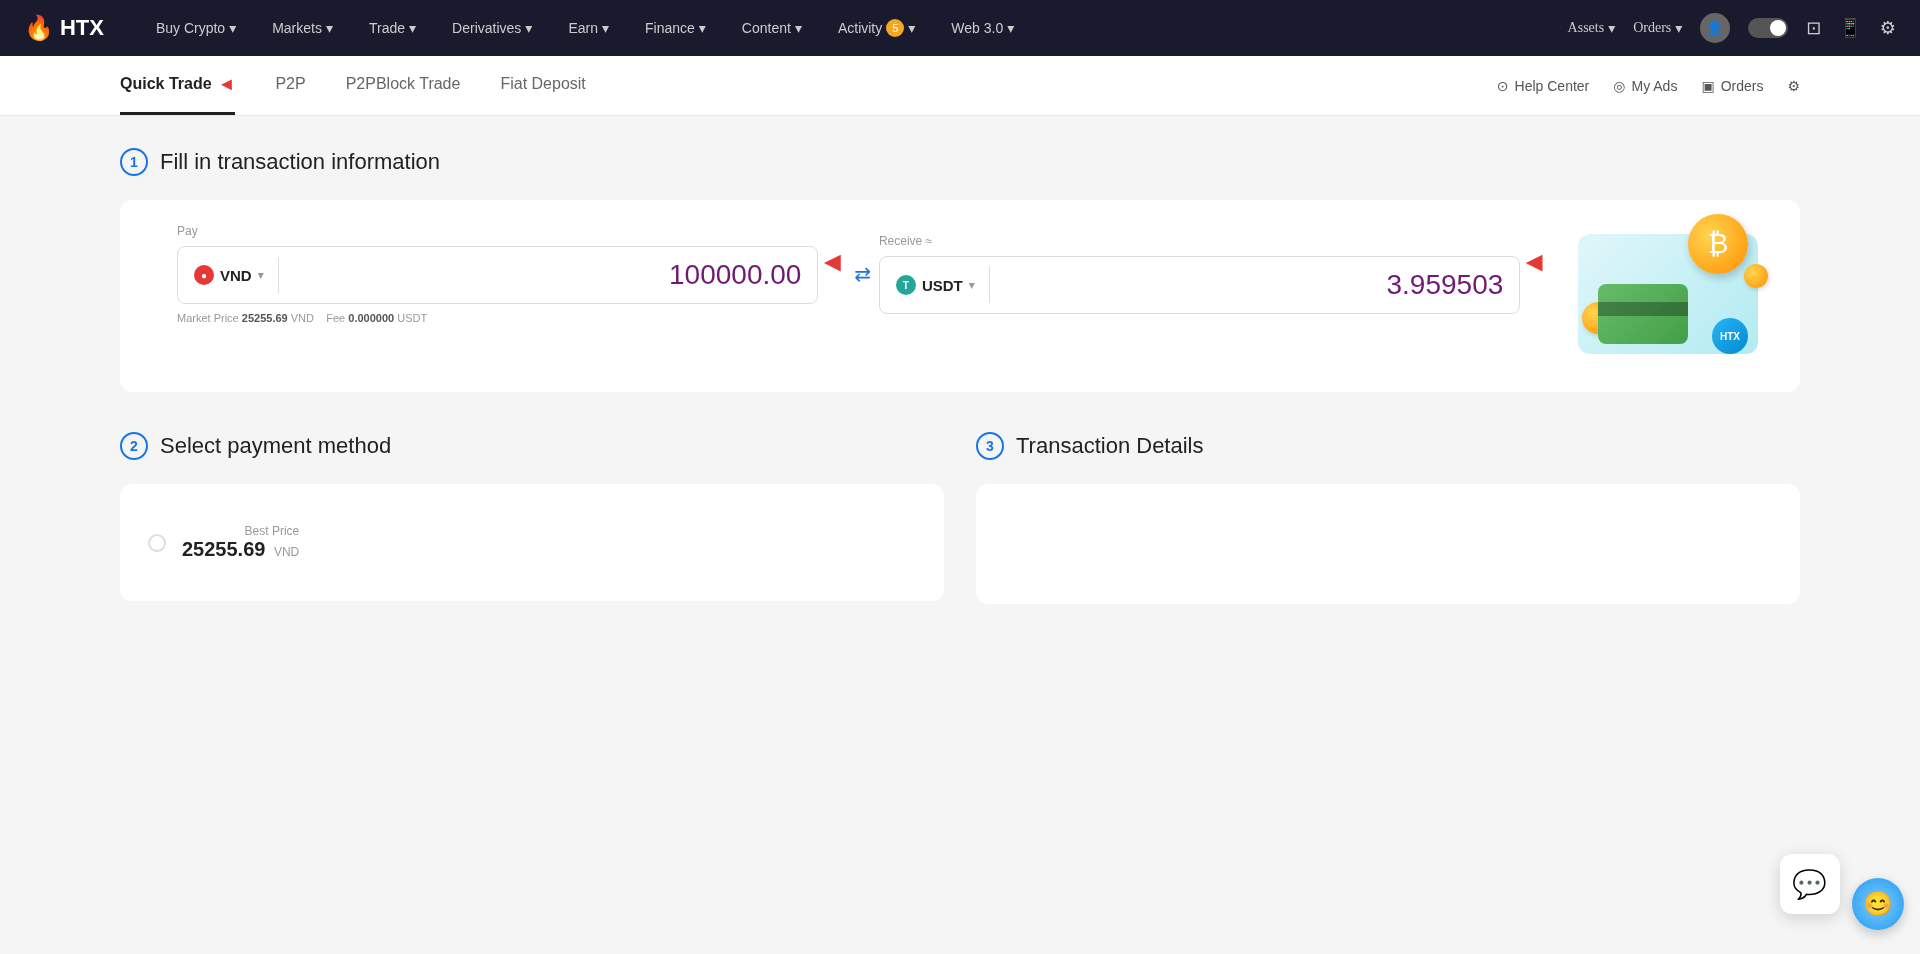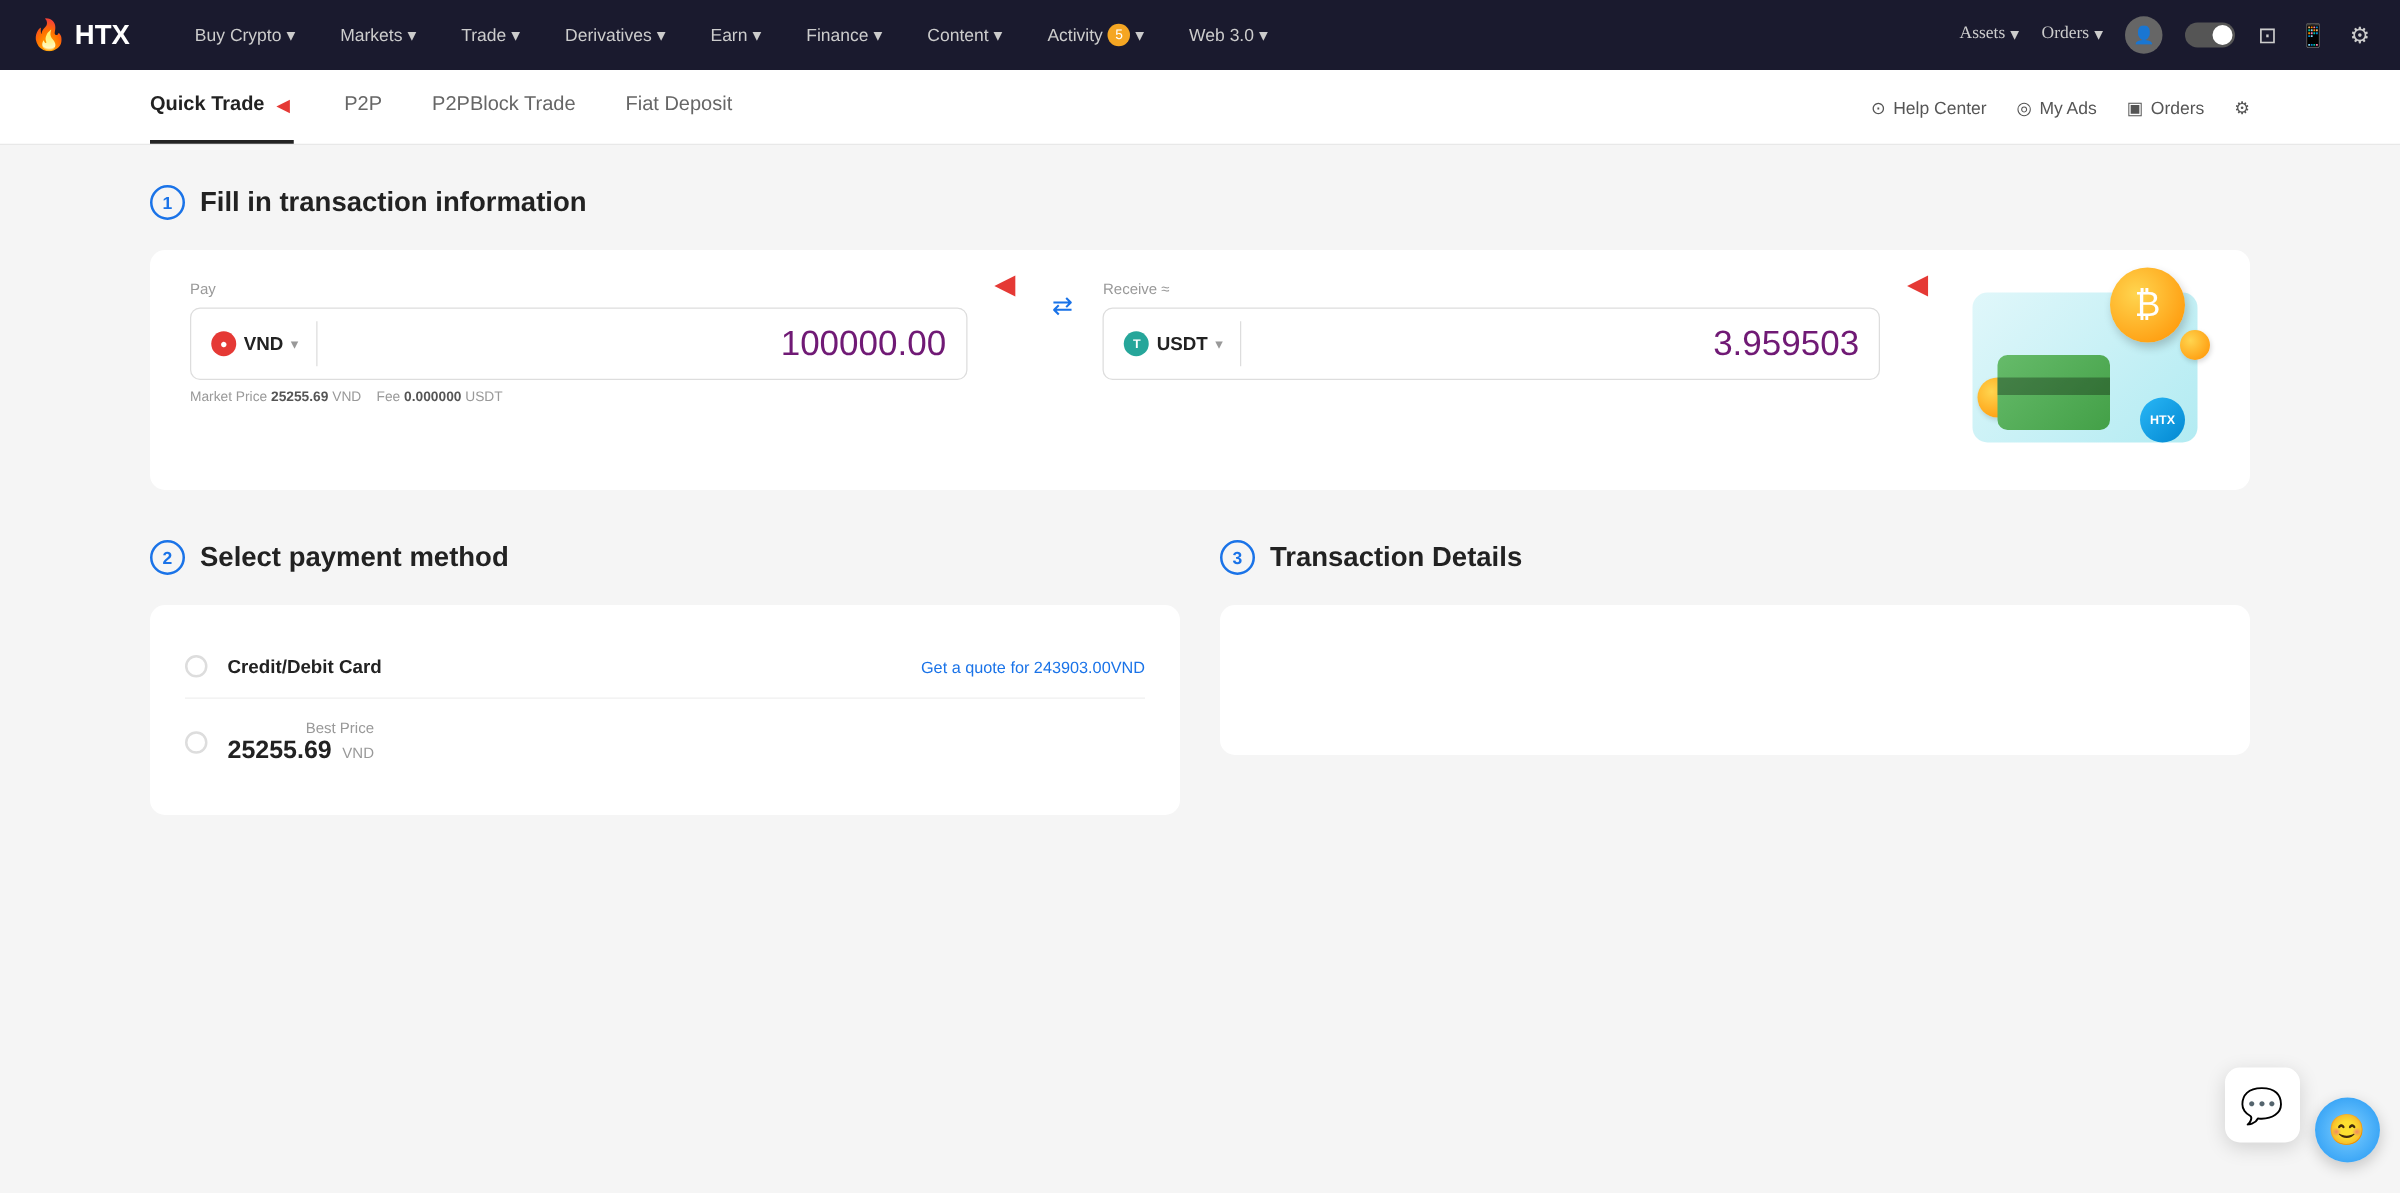--- a/index.html
+++ b/index.html
@@ -165,40 +165,40 @@
       border: 2px solid #1a73e8;
       color: #1a73e8;
       font-size: 14px;
       font-weight: 600;
       display: flex;
       align-items: center;
       justify-content: center;
     }
     .section-title {
       font-size: 22px;
-      font-weight: 700;
+      font-weight: 400;
       color: #222;
     }
 
     
     .trade-card {
       background: #fff;
       border-radius: 12px;
       padding: 24px 32px 28px;
       display: flex;
       align-items: flex-start;
       gap: 20px;
       margin-bottom: 40px;
       position: relative;
     }
     .trade-fields {
       display: flex;
-      align-items: flex-start;
-      gap: 16px;
+      align-items: center;
       flex: 1;
+      margin-left: 25px;
     }
     .trade-field {
       flex: 1;
     }
     .field-label {
       font-size: 12px;
       color: #999;
       margin-bottom: 8px;
     }
     .field-box {
@@ -557,27 +557,20 @@
 
     <div>
       <div class="section-header">
         <div class="step-circle">
           <span>2</span>
         </div>
         <h2 class="section-title">Select payment method</h2>
       </div>
       <div class="payment-card">
 
-        <div class="payment-option">
-          <div class="radio-btn"></div>
-          <div class="payment-info">
-            <div class="payment-name">Credit/Debit Card</div>
-          </div>
-          <div class="payment-action">Get a quote for 243903.00VND</div>
-        </div>
 
         <div class="payment-option">
           <div class="radio-btn"></div>
           <div class="payment-price">
             <div class="best-price-label">Best Price</div>
             <div>
               <span class="best-price-value">25255.69</span>
               <span class="best-price-unit">VND</span>
             </div>
           </div>

